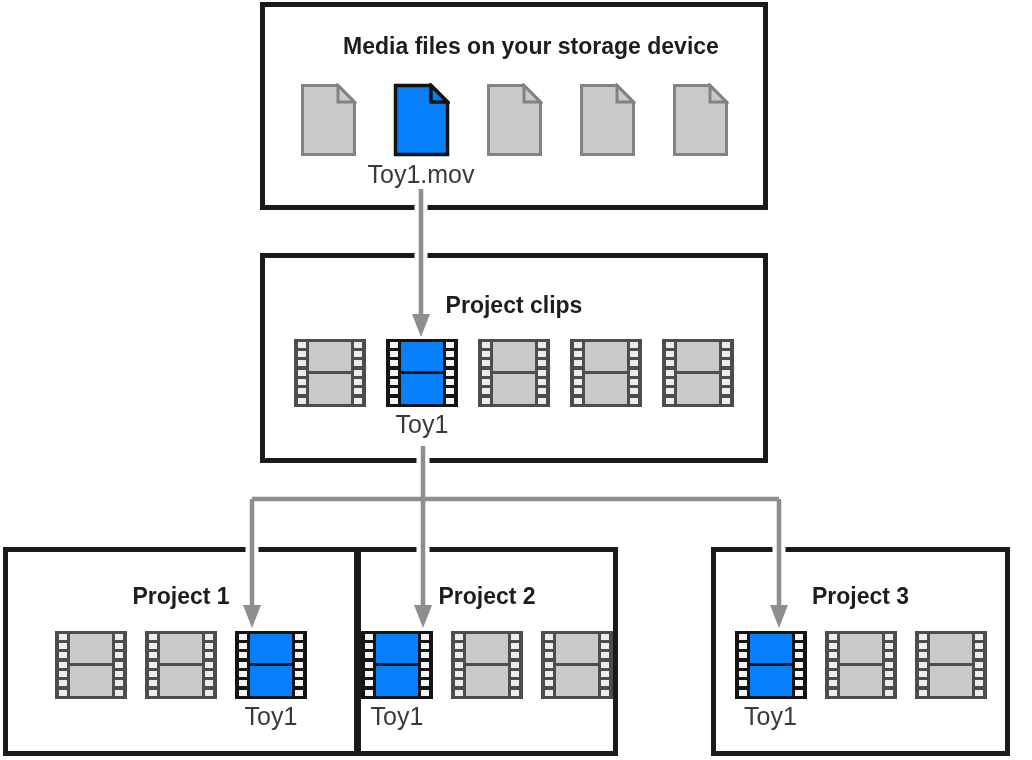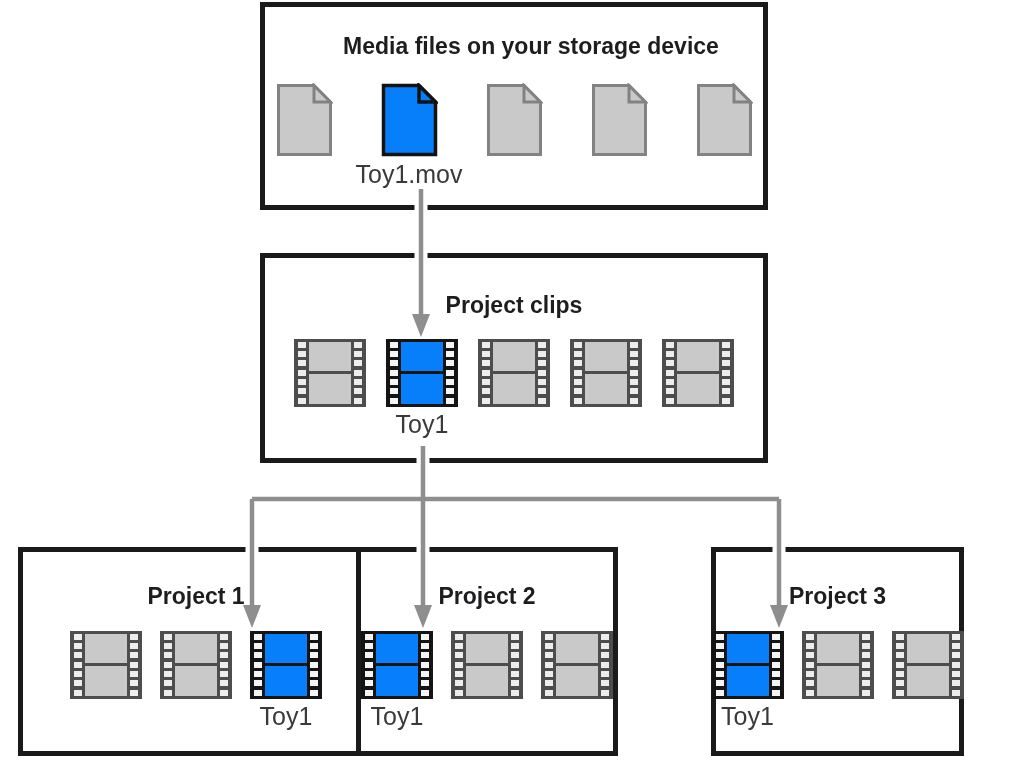--- a/index.html
+++ b/index.html
@@ -13,38 +13,38 @@
   }
   .box {
     position: absolute;
     background: #ffffff;
     border: 5px solid #1a1a1a;
     box-sizing: border-box;
   }
   .storage { left: 260px; top: 2px;   width: 508px; height: 208px; }
   .browser { left: 260px; top: 253px; width: 508px; height: 210px; }
   .project { top: 547px; height: 209px; }
-  .p1 { left: 18px;   width: 356px; }
+  .p1 { left: 3px;   width: 356px; }
   .p2 { left: 356px; width: 262px; }
-  .p3 { left: 711px; width: 253px; }
+  .p3 { left: 711px; width: 299px; }
 
   .box-title {
     margin: 0;
     text-align: center;
     font-size: 23px;
     line-height: 1.2;
     font-weight: 700;
     color: #1d1d1f;
   }
   .storage .box-title { margin-top: 26px; padding-left: 34px; }
   .browser .box-title { margin-top: 34px; }
   .project .box-title { margin-top: 31px; }
 
   .row { display: flex; justify-content: center; }
-  .storage .row { margin-top: 22px; gap: 48px; }
+  .storage .row { margin-top: 22px; gap: 36px; }
   .browser .row { margin-top: 19px; gap: 20px; }
   .project .row { margin-top: 20px; gap: 18px; }
 
   .cell { position: relative; }
   .cell-label {
     position: absolute;
     top: 100%;
     left: 50%;
     transform: translateX(-50%);
     margin-top: 4px;

